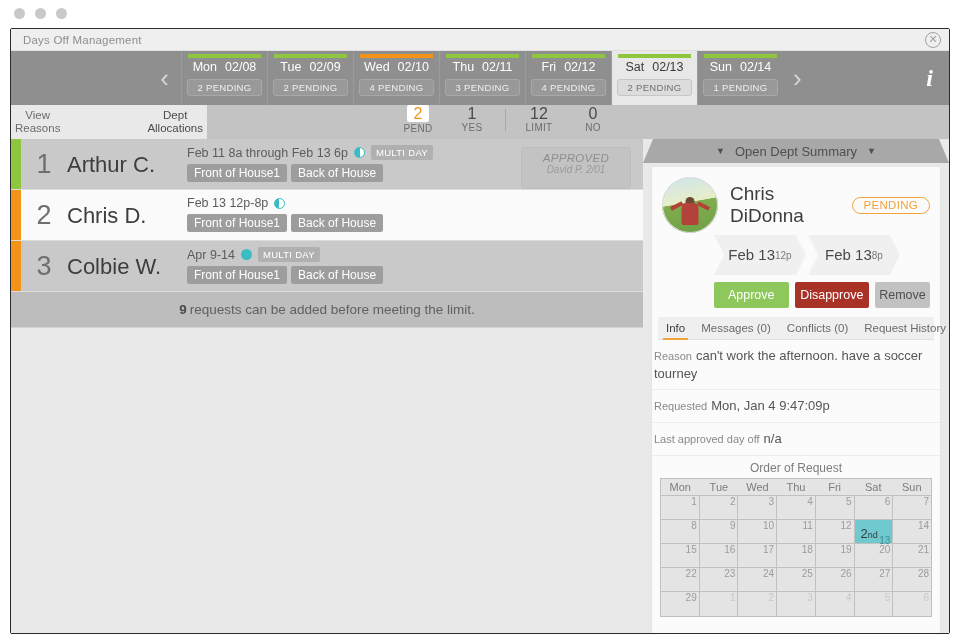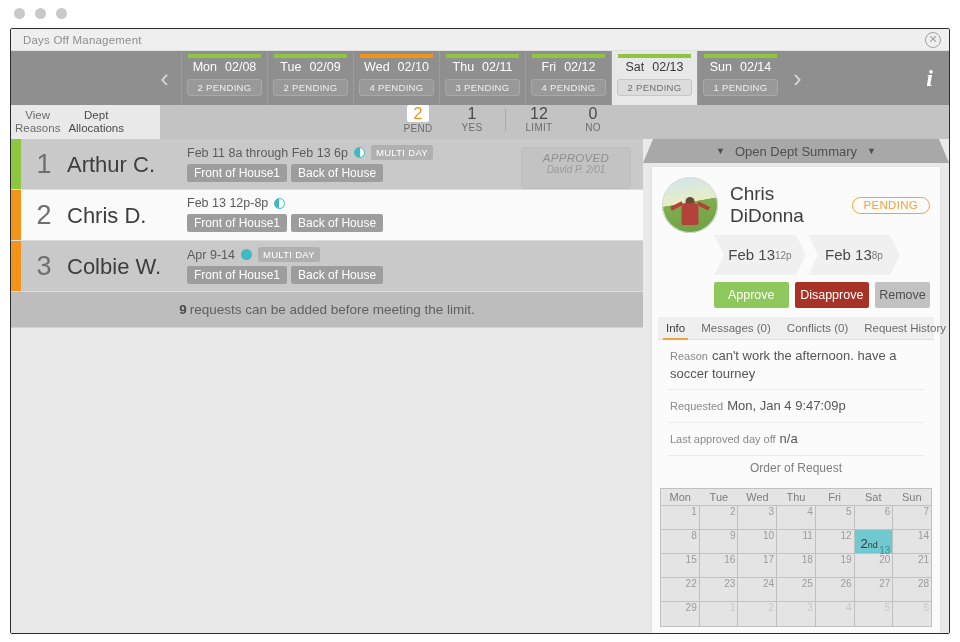--- a/index.html
+++ b/index.html
@@ -74,22 +74,22 @@
   .info-i {
     position: absolute; right: 16px; top: 14px;
     font-family: "Liberation Serif", serif; font-style: italic; font-weight: bold;
     font-size: 24px; color: #ffffff; cursor: pointer;
   }
   .strip-tail { flex: 1; background: #8f8f8f; }
 
   
   .sub-bar { height: 34px; background: #c3c3c3; display: flex; position: relative; }
   .lr-tabs {
-    width: 149px; background: #e9e9e9; display: flex; align-items: center;
-    justify-content: flex-start; height: 34px; position: relative;
+    width: 196px; background: #e9e9e9; display: flex; align-items: center;
+    justify-content: space-between; height: 34px; position: relative;
   }
   .lr-tab {
     font-size: 11.5px; color: #6b6b6b; text-align: center; line-height: 13px;
     padding: 2px 4px; position: relative; cursor: pointer;
   }
   .lr-tab.active { color: #4a4a4a; }
   .lr-tab.active:after {
     content: ""; position: absolute; left: -4px; right: -4px; bottom: -9px;
     height: 3px; background: #f39318;
   }
@@ -220,27 +220,27 @@
   .dtab {
     font-size: 11.5px; color: #6b6b6b; padding: 5px 8px 5px 8px;
     position: relative; cursor: pointer; white-space: nowrap;
   }
   .dtab.active { color: #3d3d3d; }
   .dtab.active:after {
     content: ""; position: absolute; left: 5px; right: 5px; bottom: -1px;
     height: 2.5px; background: #f0a33b;
   }
 
-  .info-list { padding: 0 16px; }
+  .info-list { padding: 0 0; }
   .info-line {
     border-bottom: 1px solid #ececec; padding: 7px 2px 7px 2px;
     font-size: 13px; color: #555555; line-height: 17px;
   }
   .info-line .k { font-size: 11px; color: #8a8a8a; margin-right: 4px; }
-  .order-title { text-align: center; font-size: 12px; color: #7d7d7d; padding: 5px 0 13px; }
+  .order-title { text-align: center; font-size: 12px; color: #7d7d7d; padding: 5px 0 3px; }
 
   
   .cal { margin: 0 8px 0 8px; border: 1px solid #c0c0c0; background: #e4e4e4; }
   .cal-head { display: flex; border-bottom: 1px solid #c0c0c0; }
   .cal-head div {
     flex: 1; text-align: center; font-size: 11px; color: #7d7d7d; padding: 2px 0;
   }
   .cal-row { display: flex; height: 24px; border-bottom: 1px solid #c0c0c0; }
   .cal-row:last-child { border-bottom: none; }
   .cal-cell {

